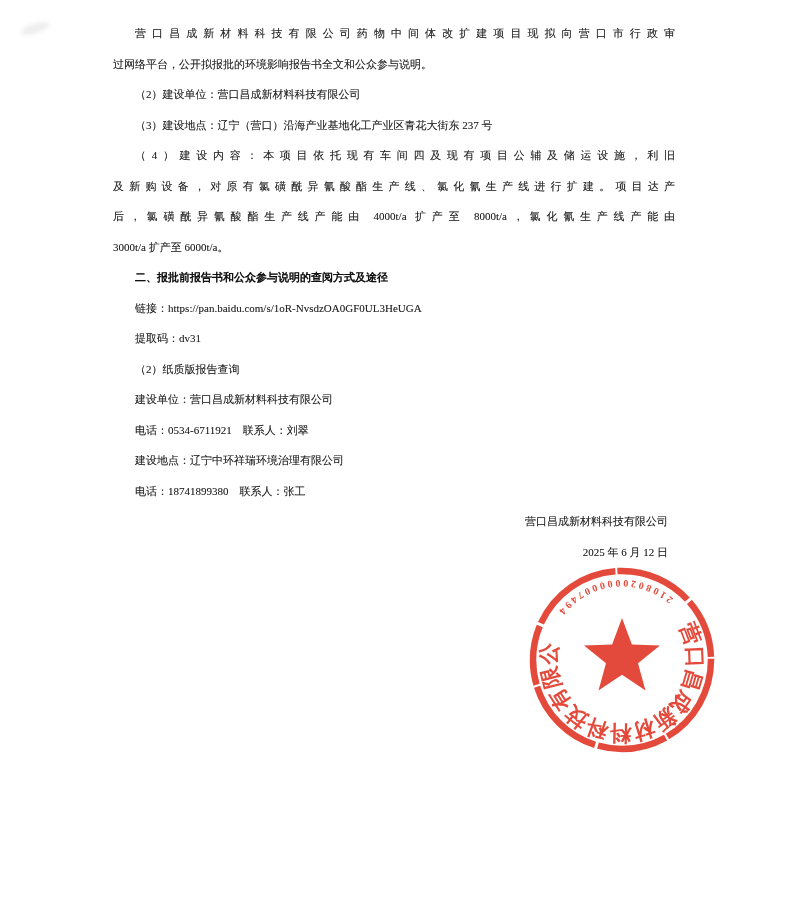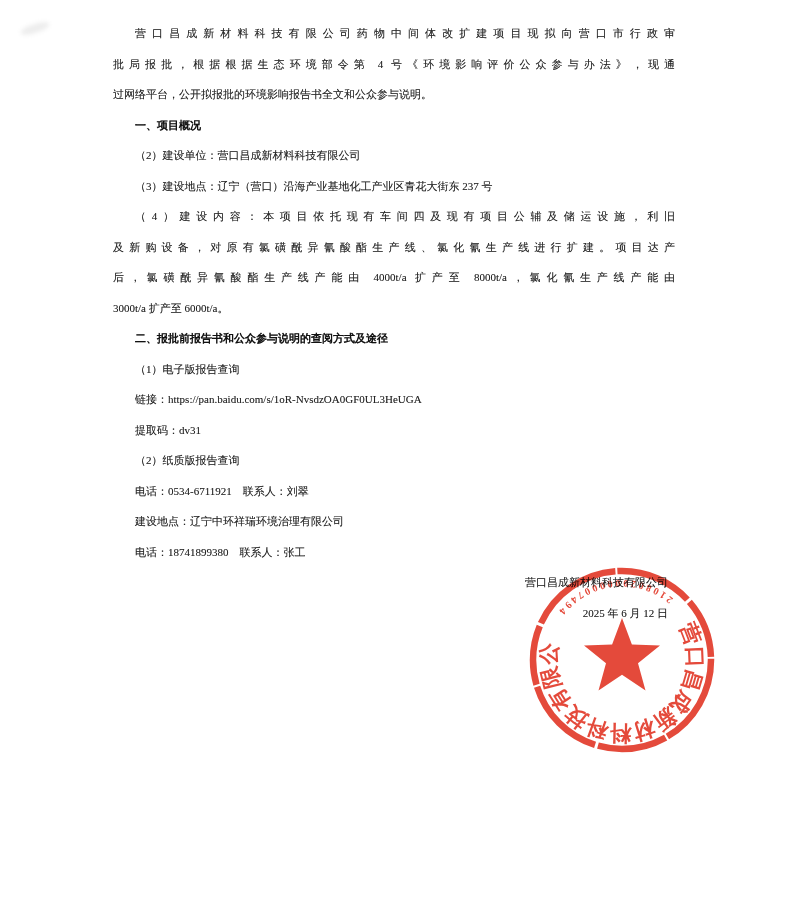--- a/index.html
+++ b/index.html
@@ -62,36 +62,34 @@
 </head>
 <body>
 
 <div class="page">
 
   <div class="smudge"></div>
 
   <div class="content">
 
     <div class="ln indent full">营口昌成新材料科技有限公司药物中间体改扩建项目现拟向营口市行政审</div>
-    <div class="ln full">批局报批，根据根据生态环境部令第 4 号《环境影响评价公众参与办法》，现通</div>
     <div class="ln">过网络平台，公开拟报批的环境影响报告书全文和公众参与说明。</div>
 
-    <div class="ln heading">一、项目概况</div>
     <div class="ln indent">（2）建设单位：营口昌成新材料科技有限公司</div>
     <div class="ln indent">（3）建设地点：辽宁（营口）沿海产业基地化工产业区青花大街东 237 号</div>
     <div class="ln indent full">（4）建设内容：本项目依托现有车间四及现有项目公辅及储运设施，利旧</div>
     <div class="ln full">及新购设备，对原有氯磺酰异氰酸酯生产线、氯化氰生产线进行扩建。项目达产</div>
     <div class="ln full">后，氯磺酰异氰酸酯生产线产能由 4000t/a 扩产至 8000t/a，氯化氰生产线产能由</div>
     <div class="ln">3000t/a 扩产至 6000t/a。</div>
 
     <div class="ln heading">二、报批前报告书和公众参与说明的查阅方式及途径</div>
-    <div class="ln indent">（1）电子版报告查询</div>
     <div class="ln indent">链接：https://pan.baidu.com/s/1oR-NvsdzOA0GF0UL3HeUGA</div>
     <div class="ln indent">提取码：dv31</div>
     <div class="ln indent">（2）纸质版报告查询</div>
+    <div class="ln indent">建设单位：营口昌成新材料科技有限公司</div>
     <div class="ln indent">电话：0534-6711921　联系人：刘翠</div>
     <div class="ln indent">建设地点：辽宁中环祥瑞环境治理有限公司</div>
     <div class="ln indent">电话：18741899380　联系人：张工</div>
 
     <div class="ln sig">营口昌成新材料科技有限公司</div>
     <div class="ln sig">2025 年 6 月 12 日</div>
 
   </div>
 
   <svg class="seal" viewBox="0 0 200 200">

